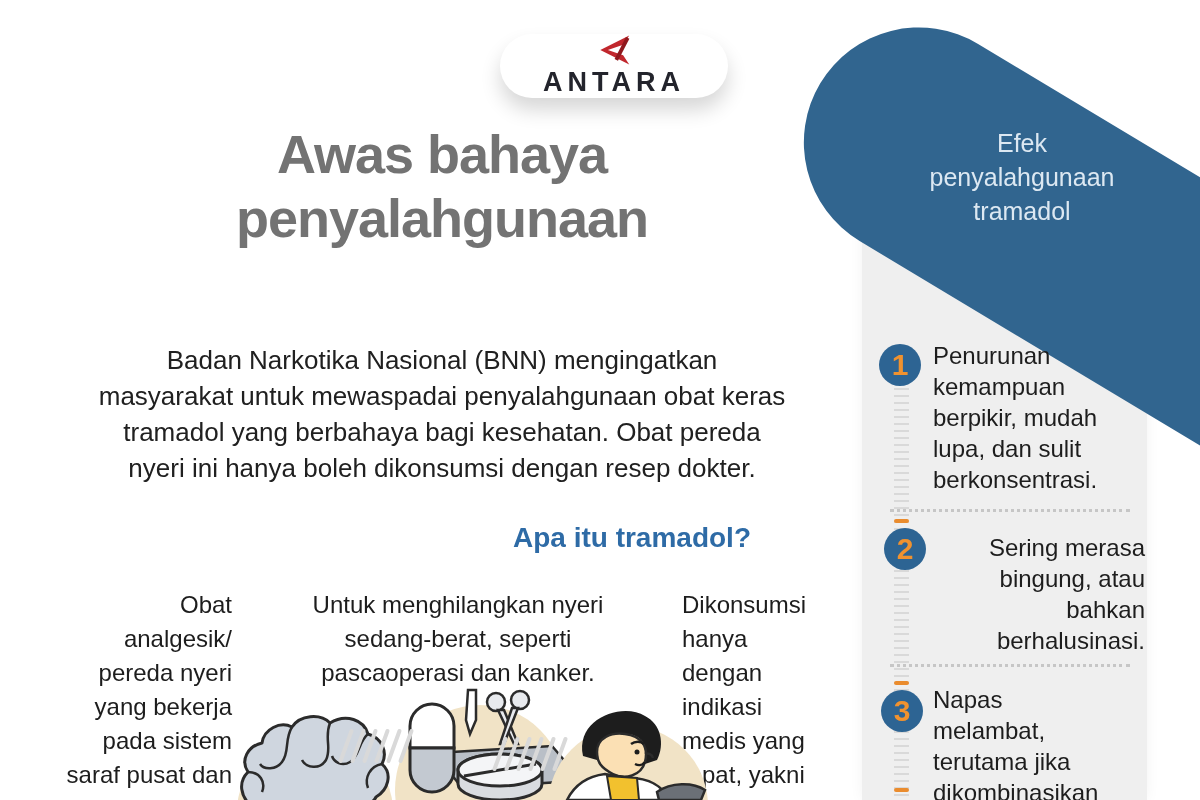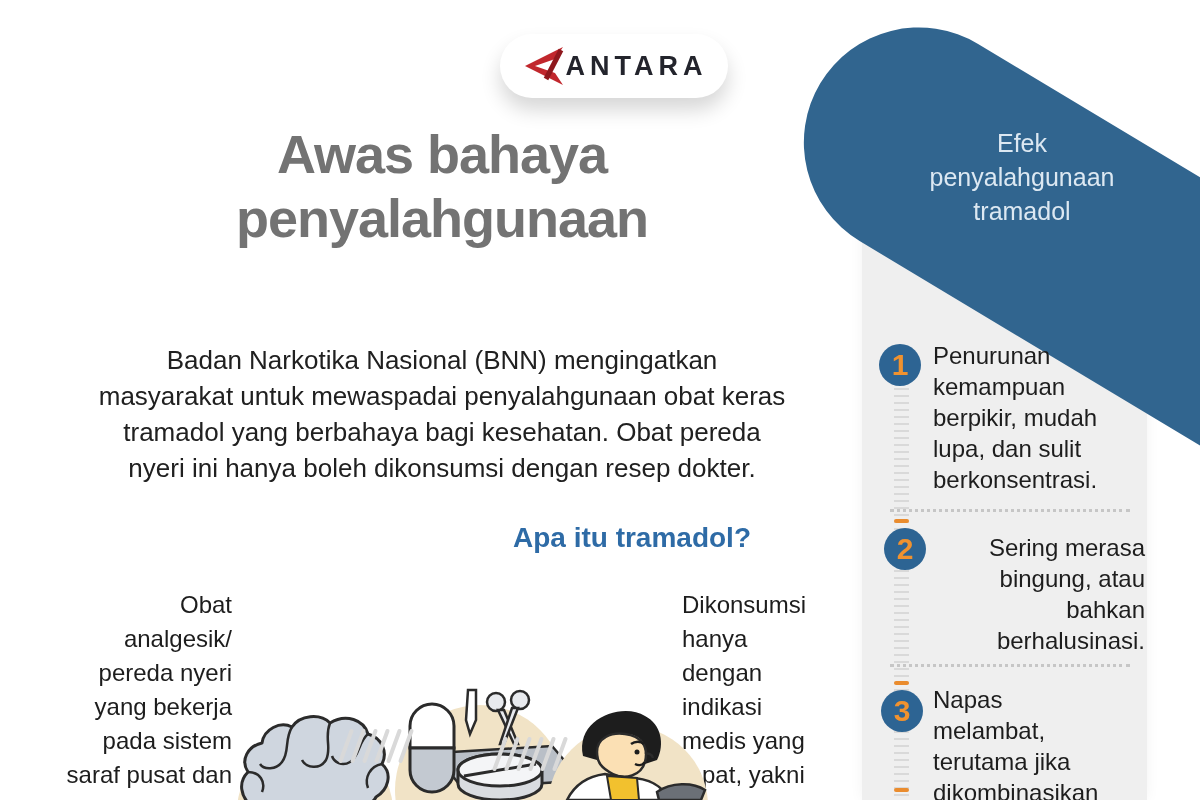--- a/index.html
+++ b/index.html
@@ -7,21 +7,21 @@
     position:relative;width:1200px;height:800px;overflow:hidden;background:#ffffff;
     font-family:"Liberation Sans",sans-serif;color:#1f1f1f;
   }
   .preline{white-space:pre-line;}
 
   
   .logo-pill{
     position:absolute;left:500px;top:34px;width:228px;height:64px;
     background:#ffffff;border-radius:40px;
     box-shadow:0 12px 20px rgba(0,0,0,.16);
-    display:flex;align-items:center;justify-content:center;gap:1px;
+    display:flex;align-items:center;justify-content:center;gap:1px;flex-direction:column;
   }
   .logo-text{
     font-size:27px;font-weight:bold;letter-spacing:5px;color:#23242c;
   }
 
   
   .title{
     position:absolute;left:42px;top:122px;width:800px;margin:0;
     text-align:center;font-weight:bold;font-size:54px;line-height:64px;letter-spacing:-1px;
   }
@@ -127,20 +127,23 @@
 
   <h2 class="q-heading">Apa itu tramadol?</h2>
 
   <div class="col col1 preline">Obat
 analgesik/
 pereda nyeri
 yang bekerja
 pada sistem
 saraf pusat dan
 termasuk</div>
+  <div class="col col2 preline">Untuk menghilangkan nyeri
+sedang-berat, seperti
+pascaoperasi dan kanker.</div>
   <div class="col col3 preline">Dikonsumsi
 hanya
 dengan
 indikasi
 medis yang
 tepat, yakni
 dengan</div>
 
   <div class="illus-circle circle-brain"></div>
   <svg class="illus-svg" style="left:236px;top:712px;" width="160" height="95" viewBox="0 0 160 95">

